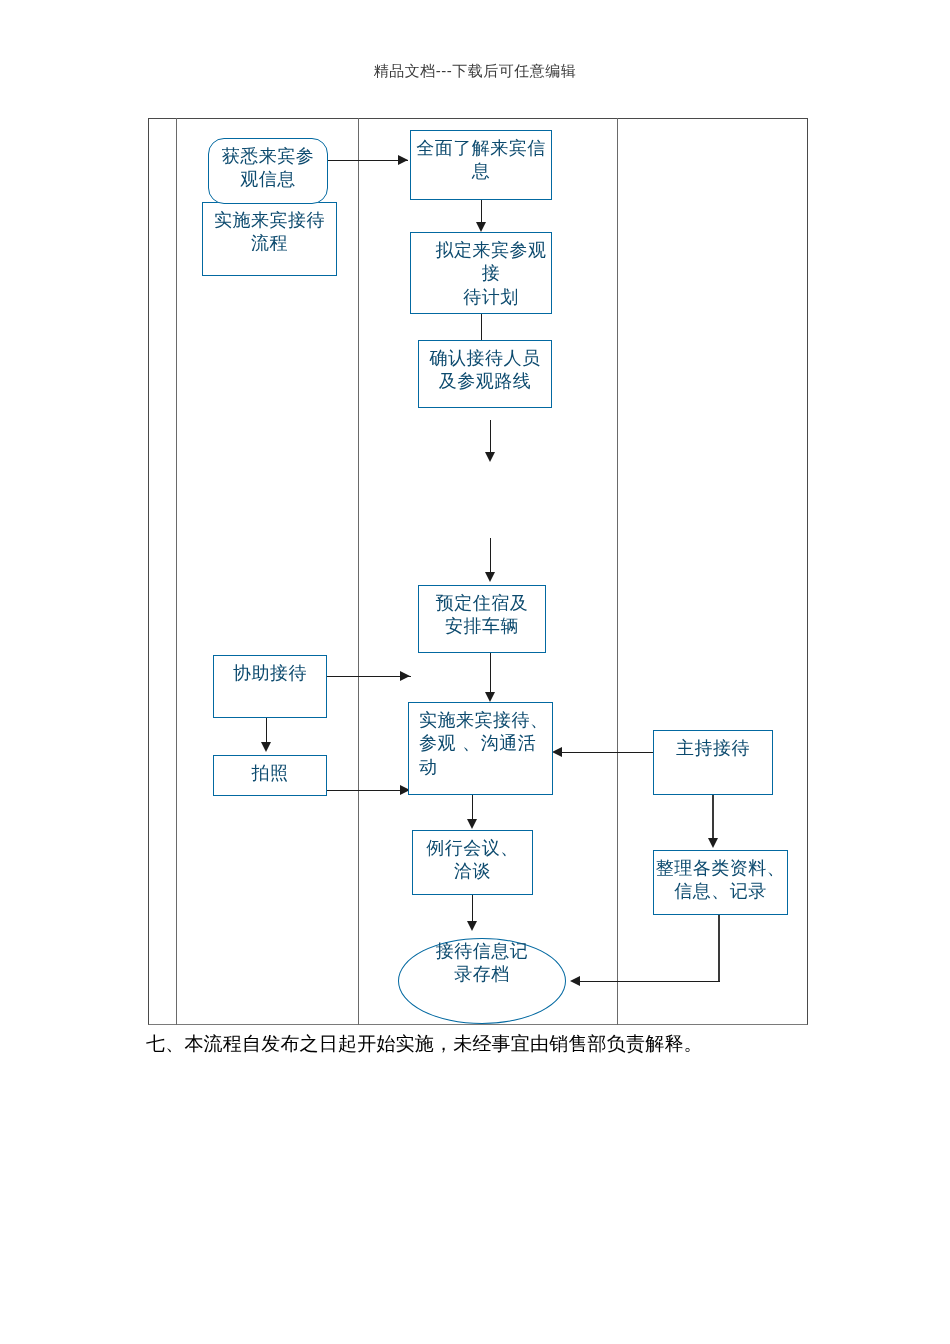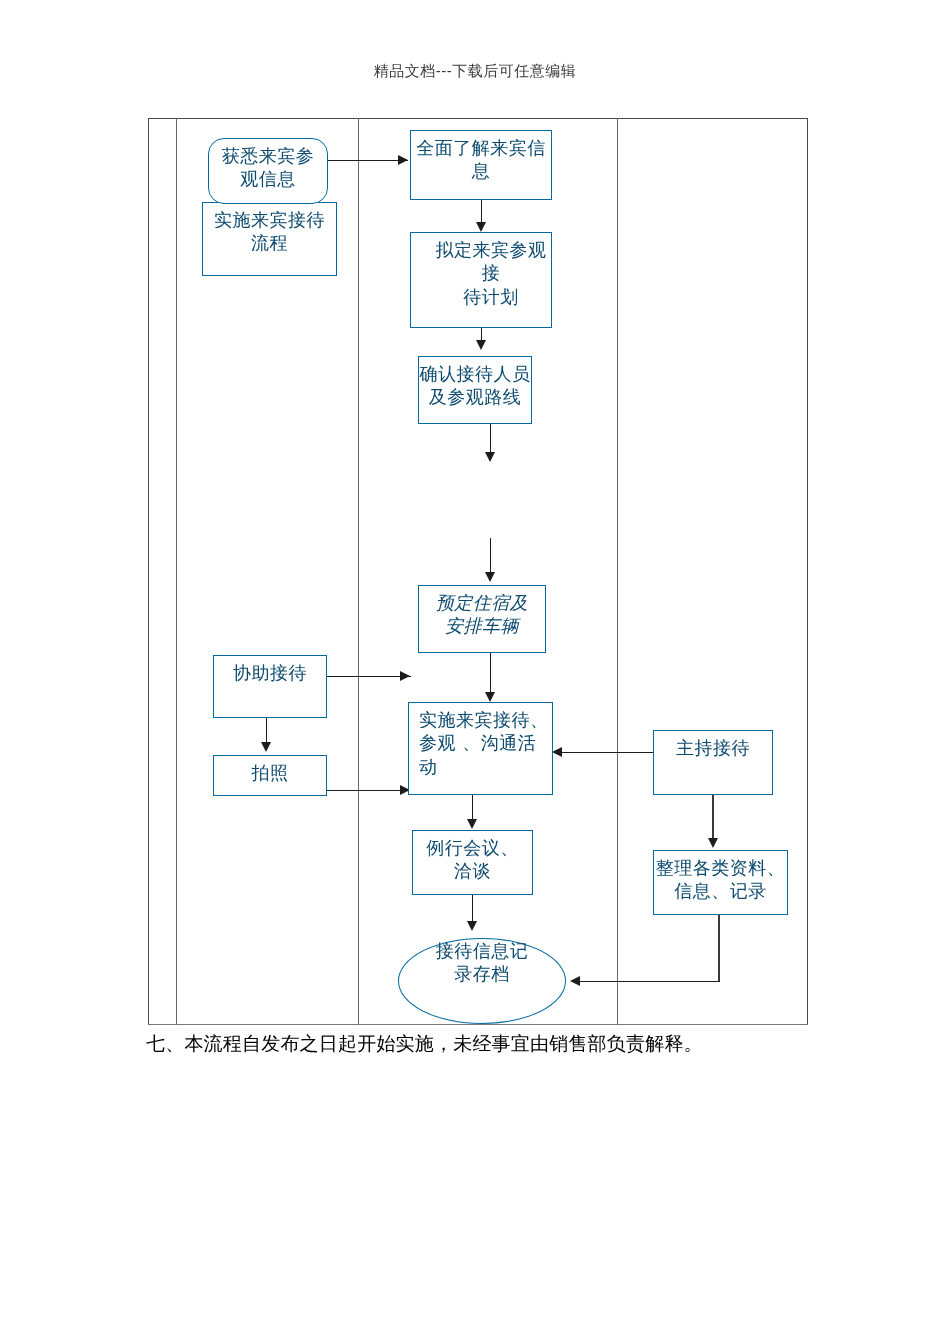--- a/index.html
+++ b/index.html
@@ -182,32 +182,32 @@
   <div class="node" style="left:202px; top:202px; width:135px; height:74px;">
     <span class="txt">实施来宾接待
 流程</span>
   </div>
 
   <div class="node" style="left:410px; top:130px; width:142px; height:70px;">
     <span class="txt">全面了解来宾信
 息</span>
   </div>
 
-  <div class="node" style="left:410px; top:232px; width:142px; height:96px;padding-left:20px;">
+  <div class="node" style="left:410px; top:232px; width:142px; height:82px;padding-left:20px;">
     <span class="txt">拟定来宾参观接
 待计划</span>
   </div>
 
-  <div class="node" style="left:418px; top:356px; width:114px; height:68px;">
+  <div class="node" style="left:418px; top:340px; width:134px; height:68px;">
     <span class="txt">确认接待人员
 及参观路线</span>
   </div>
 
 
-  <div class="node" style="left:418px; top:585px; width:128px; height:68px;font-style:italic;">
+  <div class="node" style="left:418px; top:585px; width:128px; height:68px;">
     <span class="txt">预定住宿及
 安排车辆</span>
   </div>
 
   <div class="node" style="left:213px; top:655px; width:114px; height:63px;">
     <span class="txt">协助接待</span>
   </div>
 
   <div class="node" style="left:213px; top:755px; width:114px; height:41px;">
     <span class="txt">拍照</span>

